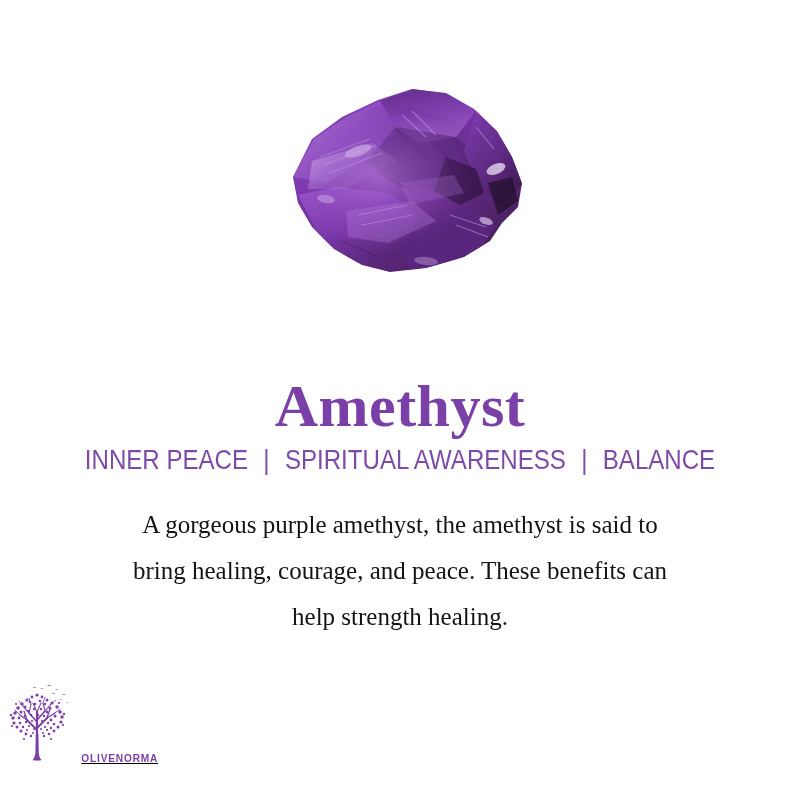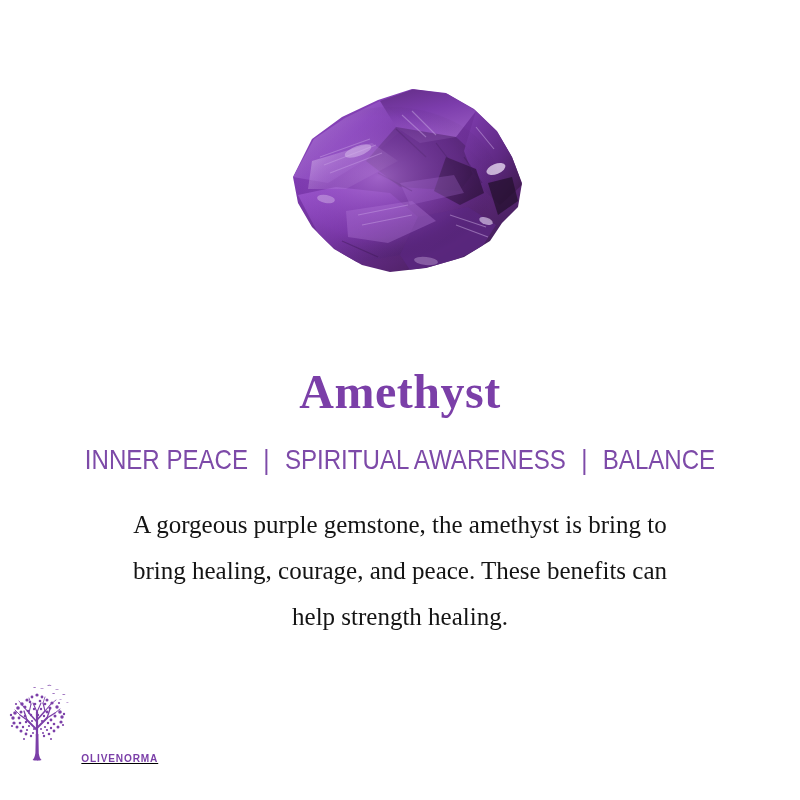--- a/index.html
+++ b/index.html
@@ -40,21 +40,21 @@
 
   
   .title {
     position: absolute;
     left: 0;
     top: 336px;
     width: 800px;
     text-align: center;
     font-family: "Liberation Serif", "DejaVu Serif", serif;
     font-weight: 700;
-    font-size: 48px;
+    font-size: 60px;
     line-height: 1.0;
     letter-spacing: 0.5px;
     color: #7b3fa8;
   }
 
   
   .subtitle {
     position: absolute;
     left: 0;
     top: 443px;
@@ -223,21 +223,21 @@
 
   <div class="subtitle">
     <span class="kw">INNER PEACE</span>
     <span class="sep">|</span>
     <span class="kw">SPIRITUAL AWARENESS</span>
     <span class="sep">|</span>
     <span class="kw">BALANCE</span>
   </div>
 
   <div class="desc">
-    <span class="line">A gorgeous purple gemstone, the amethyst is bring to</span>
+    <span class="line">A gorgeous purple amethyst, the amethyst is said to</span>
     <span class="line">bring healing, courage, and peace. These benefits can</span>
     <span class="line">help strength healing.</span>
   </div>
 
   <div class="logo">
     <svg class="logo-mark" width="78" height="82" viewBox="0 0 78 82">
       <g fill="#7b3fa8">
 
         <path d="M36.4,78.6 C35.0,78.6 33.6,78.4 32.6,78.0 C34.0,76.6 35.0,74.2 35.4,71.0
                  L35.8,52.0 L38.4,52.0 L38.8,71.4 C39.2,74.4 40.2,76.7 41.6,78.0

